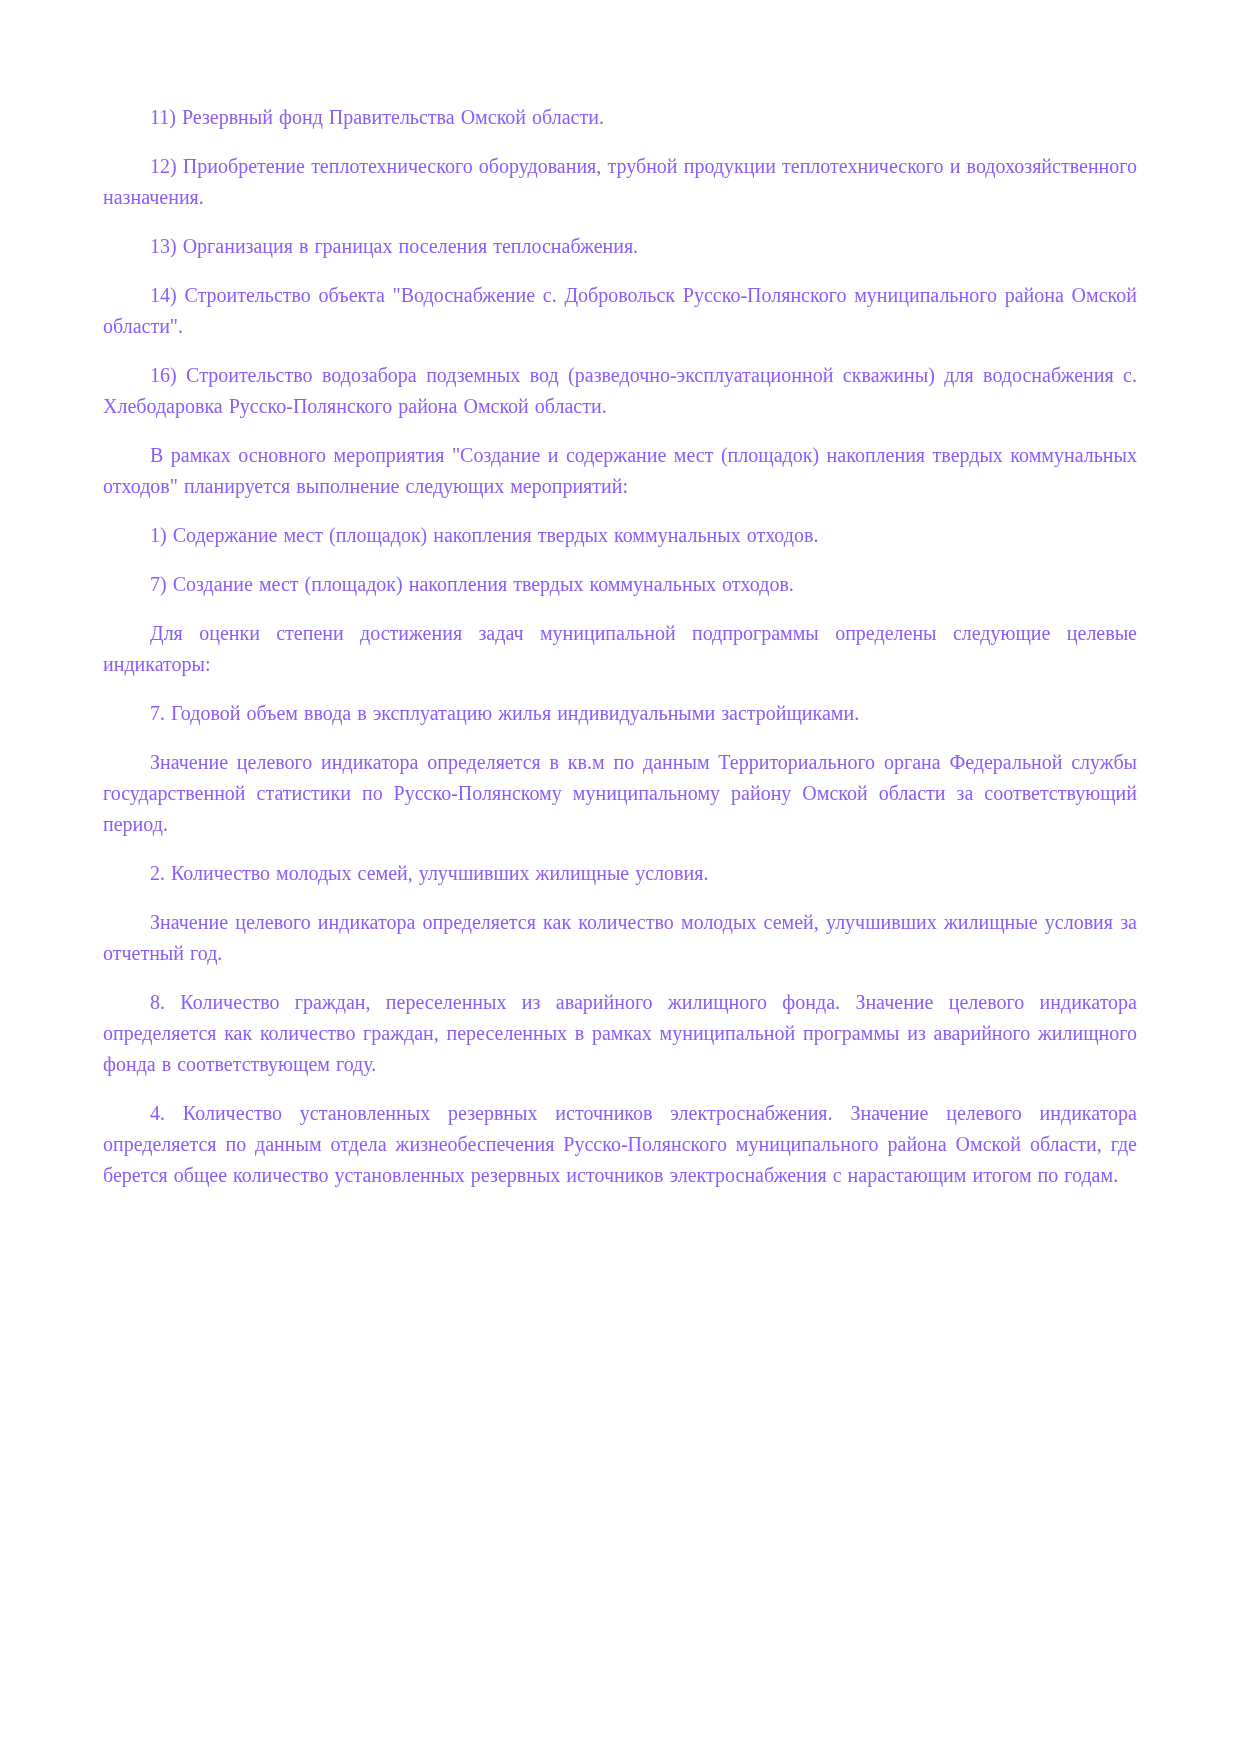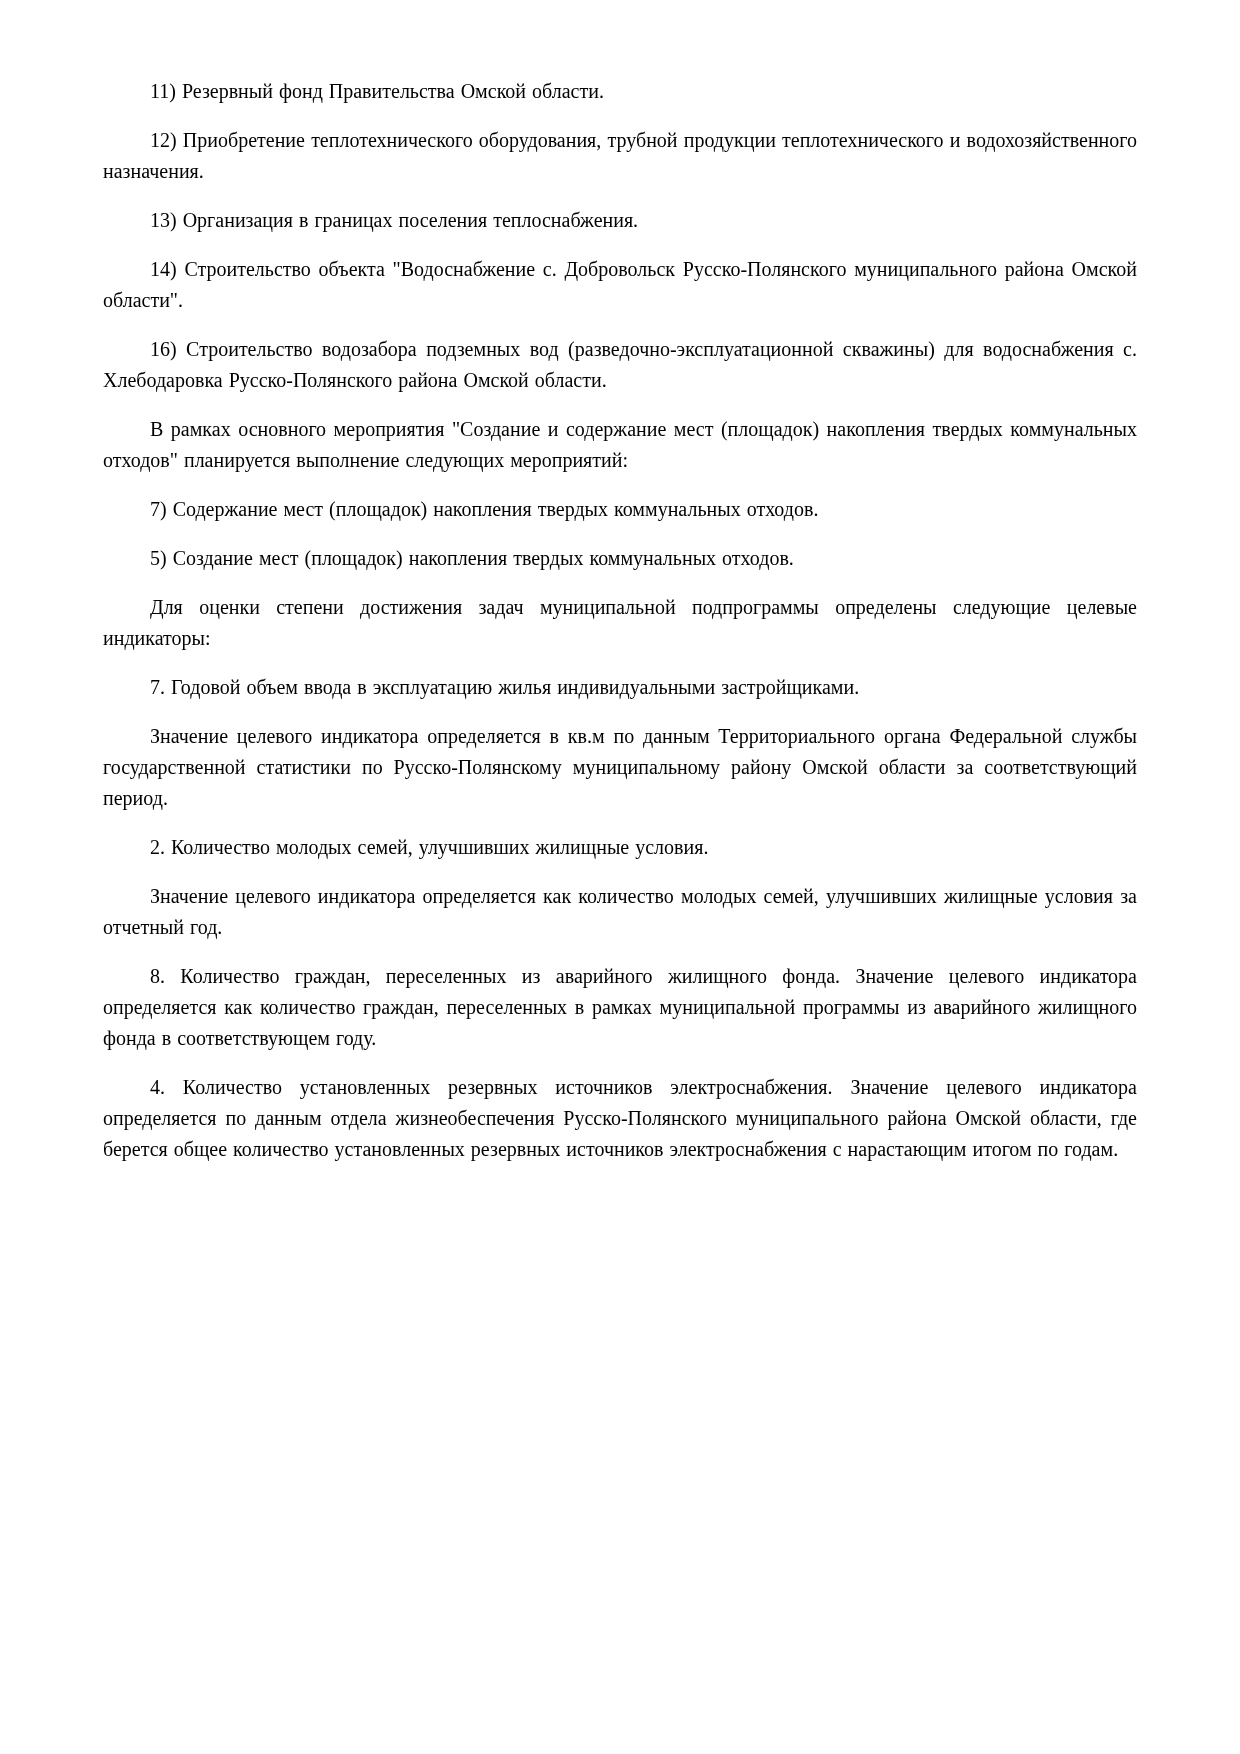--- a/index.html
+++ b/index.html
@@ -6,22 +6,22 @@
     margin: 0;
     padding: 0;
     background: #ffffff;
   }
   .page {
     position: relative;
     width: 1240px;
     min-height: 1754px;
     box-sizing: border-box;
     background: #ffffff;
-    padding: 76px 103px 60px 103px;
-    color: #000000;
+    padding: 102px 103px 60px 103px;
+    color: #8b5cf6;
     font-family: "Liberation Serif", "DejaVu Serif", serif;
     font-size: 20px;
     line-height: 31px;
   }
   .para {
     margin: 18px 0 0 0;
     text-indent: 47px;
     text-align: justify;
     text-align-last: left;
     word-spacing: 1px;
@@ -33,22 +33,22 @@
 </head>
 <body>
 
 <div class="page">
   <p class="para">11) Резервный фонд Правительства Омской области.</p>
   <p class="para">12) Приобретение теплотехнического оборудования, трубной продукции теплотехнического и водохозяйственного назначения.</p>
   <p class="para">13) Организация в границах поселения теплоснабжения.</p>
   <p class="para">14) Строительство объекта "Водоснабжение с. Добровольск Русско-Полянского муниципального района Омской области".</p>
   <p class="para">16) Строительство водозабора подземных вод (разведочно-эксплуатационной скважины) для водоснабжения с. Хлебодаровка Русско-Полянского района Омской области.</p>
   <p class="para">В рамках основного мероприятия "Создание и содержание мест (площадок) накопления твердых коммунальных отходов" планируется выполнение следующих мероприятий:</p>
-  <p class="para">7) Содержание мест (площадок) накопления твердых коммунальных отходов.</p>
-  <p class="para">5) Создание мест (площадок) накопления твердых коммунальных отходов.</p>
+  <p class="para">1) Содержание мест (площадок) накопления твердых коммунальных отходов.</p>
+  <p class="para">7) Создание мест (площадок) накопления твердых коммунальных отходов.</p>
   <p class="para">Для оценки степени достижения задач муниципальной подпрограммы определены следующие целевые индикаторы:</p>
   <p class="para">7. Годовой объем ввода в эксплуатацию жилья индивидуальными застройщиками.</p>
   <p class="para">Значение целевого индикатора определяется в кв.м по данным Территориального органа Федеральной службы государственной статистики по Русско-Полянскому муниципальному району Омской области за соответствующий период.</p>
   <p class="para">2. Количество молодых семей, улучшивших жилищные условия.</p>
   <p class="para">Значение целевого индикатора определяется как количество молодых семей, улучшивших жилищные условия за отчетный год.</p>
   <p class="para">8. Количество граждан, переселенных из аварийного жилищного фонда. Значение целевого индикатора определяется как количество граждан, переселенных в рамках муниципальной программы из аварийного жилищного фонда в соответствующем году.</p>
   <p class="para">4. Количество установленных резервных источников электроснабжения. Значение целевого индикатора определяется по данным отдела жизнеобеспечения Русско-Полянского муниципального района Омской области, где берется общее количество установленных резервных источников электроснабжения с нарастающим итогом по годам.</p>
 </div>
 
 </body></html>

